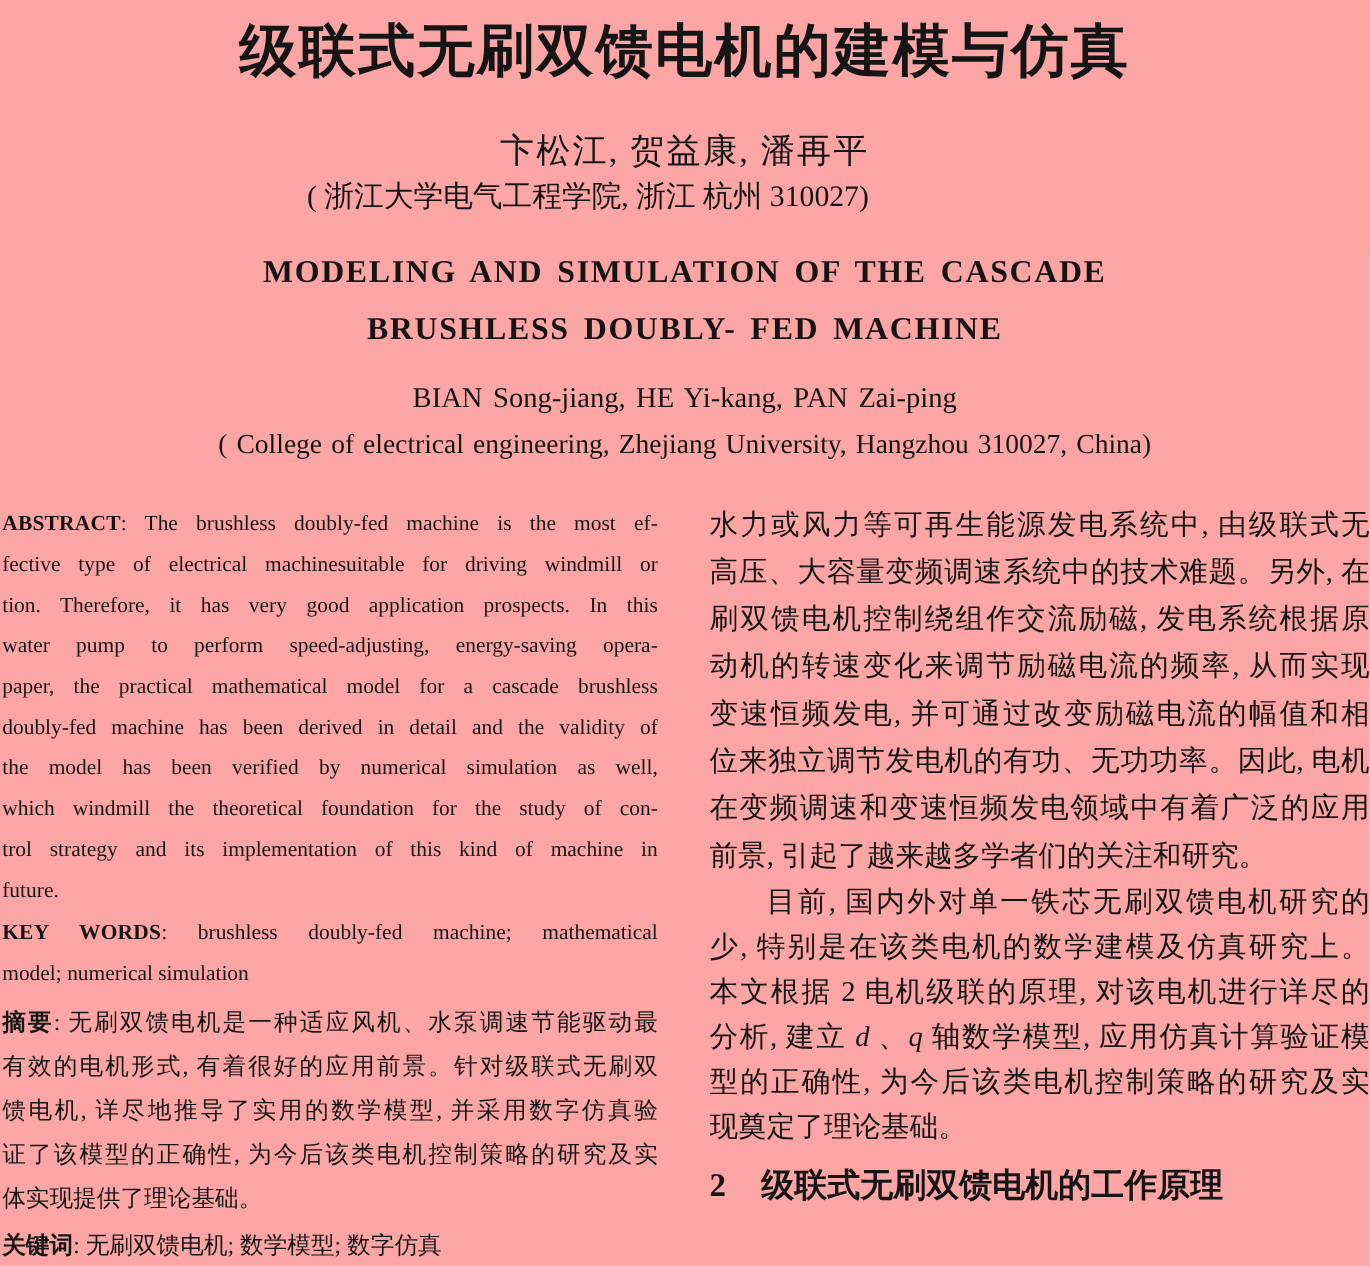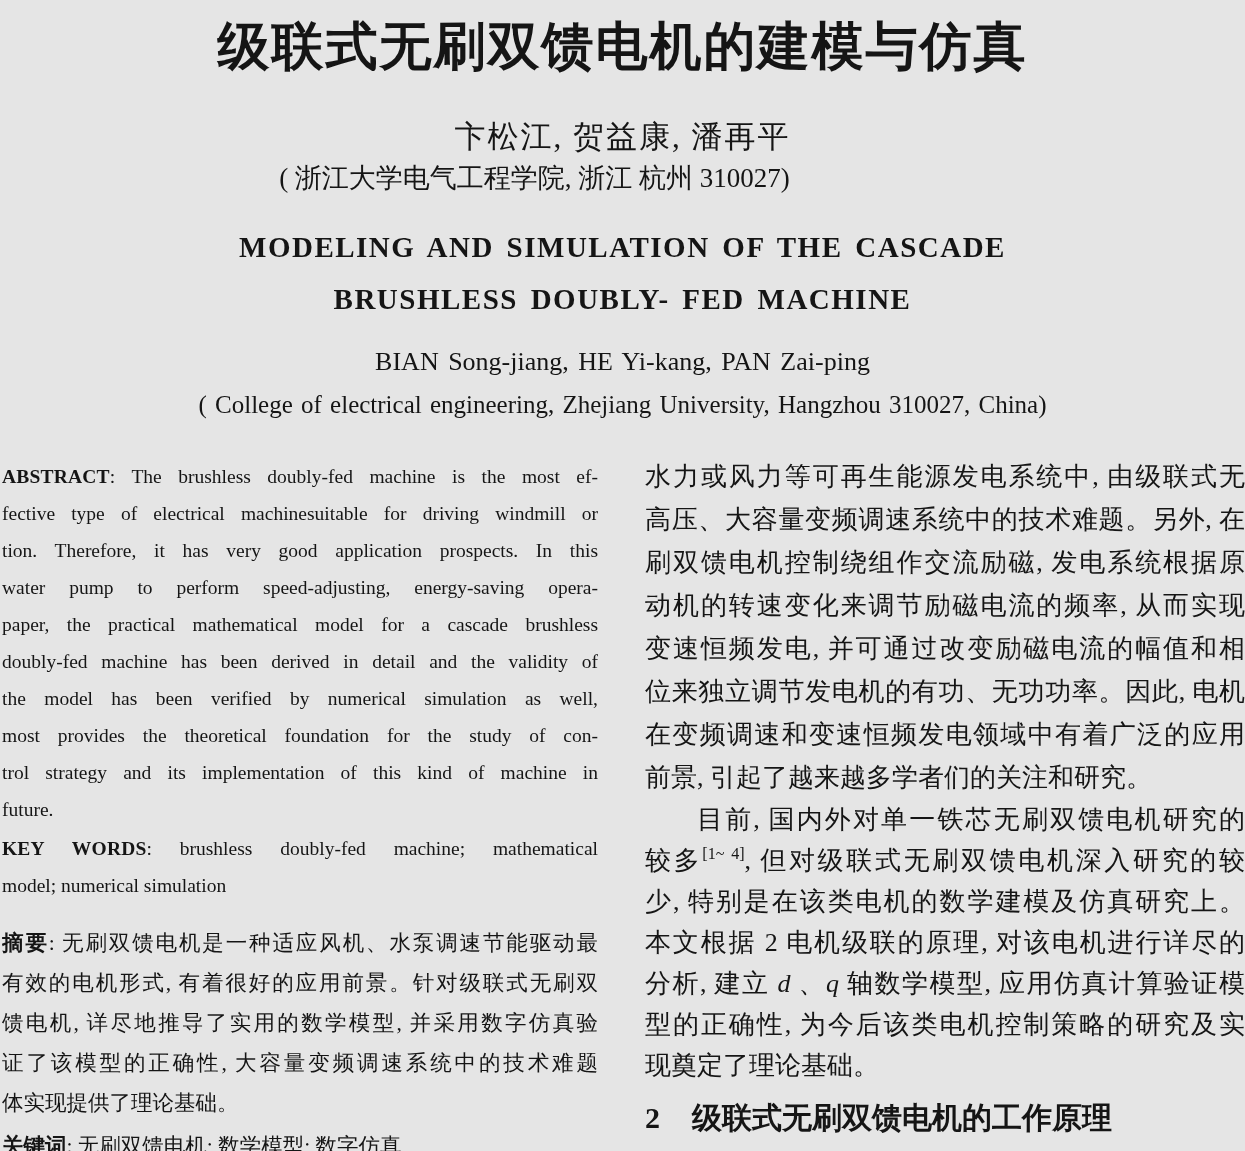--- a/index.html
+++ b/index.html
@@ -2,21 +2,21 @@
 <html><head>
 <meta charset="utf-8">
 <style>
   html,body { margin:0; padding:0; }
   body {
     width:1245px; height:1151px;
     background:#ffffff; color:#151515;
     position:relative; overflow:hidden;
     font-family:"Liberation Serif","DejaVu Serif",serif;
   }
-  .page { position:absolute; inset:0; background:#e5e5e5; }
+  .page { position:absolute; inset:0; background:#fca5a5; }
 
   
   .hline { position:absolute; left:0; width:100%; text-align:center; white-space:nowrap; }
   .title-zh {
     top:12px; font-size:52px; font-weight:bold; letter-spacing:2px; margin:0;
     font-family:"Liberation Sans","DejaVu Sans",sans-serif;
   }
   .authors-zh { top:116px; font-size:31px; letter-spacing:2px; }
   .affil-zh   { top:160px; font-size:27px; transform:translateX(-88px); }
   .title-en   { top:231px; font-size:29px; font-weight:bold; letter-spacing:1.5px; word-spacing:4px; }
@@ -30,21 +30,21 @@
   .col-right { left:645px; width:600px; padding-top:5px; }
 
   .line { text-align:justify; text-align-last:justify; overflow:hidden; }
   .line.end { text-align-last:left; }
 
   .eng .line { font-size:19.5px; line-height:37px; height:37px; }
   .eng b.lbl { letter-spacing:0.2px; }
   .kw-en { margin-top:2px; }
 
   .zh-left .line { font-size:21.5px; line-height:40px; height:40px; }
-  .abs-zh { margin-top:19px; }
+  .abs-zh { margin-top:5px; }
   .kw-zh  { margin-top:3px; }
 
   .p1 .line { font-size:26px; line-height:43px; height:43px; }
   .p2 .line { font-size:26px; line-height:41px; height:41px; }
   .indent { text-indent:2em; }
 
   sup { font-size:0.62em; line-height:0; vertical-align:super; }
   i   { font-style:italic; }
   .heiti { font-family:"Liberation Sans","DejaVu Sans",sans-serif; font-weight:bold; }
 
@@ -71,35 +71,35 @@
   <section class="col col-left">
 
     <div class="para eng">
       <div class="line just"><b class="lbl">ABSTRACT</b><span>: The brushless doubly-fed machine is the most ef-</span></div>
       <div class="line">fective type of electrical machinesuitable for driving windmill or</div>
       <div class="line">tion.  Therefore,  it has very good application prospects.  In this</div>
       <div class="line">water pump to perform speed-adjusting,  energy-saving opera-</div>
       <div class="line">paper,  the practical mathematical model for a cascade brushless</div>
       <div class="line">doubly-fed machine has been derived in detail and the validity of</div>
       <div class="line">the model has been verified by numerical simulation as well,</div>
-      <div class="line">most provides the theoretical foundation for the study of con-</div>
+      <div class="line">which windmill the theoretical foundation for the study of con-</div>
       <div class="line">trol strategy and its implementation of this kind of machine in</div>
       <div class="line end">future.</div>
     </div>
 
     <div class="para eng kw-en">
       <div class="line"><b class="lbl">KEY WORDS</b><span>: brushless doubly-fed machine;  mathematical</span></div>
       <div class="line end">model;  numerical simulation</div>
     </div>
 
     <div class="para zh-left abs-zh">
       <div class="line"><b class="heiti">摘要</b><span>: 无刷双馈电机是一种适应风机、水泵调速节能驱动最</span></div>
       <div class="line">有效的电机形式, 有着很好的应用前景。针对级联式无刷双</div>
       <div class="line">馈电机, 详尽地推导了实用的数学模型, 并采用数字仿真验</div>
-      <div class="line">证了该模型的正确性, 大容量变频调速系统中的技术难题</div>
+      <div class="line">证了该模型的正确性, 为今后该类电机控制策略的研究及实</div>
       <div class="line end">体实现提供了理论基础。</div>
     </div>
 
     <div class="para zh-left kw-zh">
       <div class="line end"><b class="heiti">关键词</b><span>: 无刷双馈电机;  数学模型;  数字仿真</span></div>
     </div>
 
   </section>
 
   <section class="col col-right">
@@ -110,21 +110,20 @@
       <div class="line">刷双馈电机控制绕组作交流励磁, 发电系统根据原</div>
       <div class="line">动机的转速变化来调节励磁电流的频率, 从而实现</div>
       <div class="line">变速恒频发电, 并可通过改变励磁电流的幅值和相</div>
       <div class="line">位来独立调节发电机的有功、无功功率。因此, 电机</div>
       <div class="line">在变频调速和变速恒频发电领域中有着广泛的应用</div>
       <div class="line end">前景, 引起了越来越多学者们的关注和研究。</div>
     </div>
 
     <div class="para p2">
       <div class="line indent">目前, 国内外对单一铁芯无刷双馈电机研究的</div>
-      <div class="line"><span>较多</span><sup>[1~ 4]</sup><span>, 但对级联式无刷双馈电机深入研究的较</span></div>
       <div class="line">少, 特别是在该类电机的数学建模及仿真研究上。</div>
       <div class="line">本文根据 2 电机级联的原理, 对该电机进行详尽的</div>
       <div class="line"><span>分析, 建立 </span><i>d</i><span> 、</span><i>q</i><span> 轴数学模型, 应用仿真计算验证模</span></div>
       <div class="line">型的正确性, 为今后该类电机控制策略的研究及实</div>
       <div class="line end">现奠定了理论基础。</div>
     </div>
 
     <h2 class="section-heading"><span class="sec-num">2</span><span class="heiti">级联式无刷双馈电机的工作原理</span></h2>
 
   </section>

